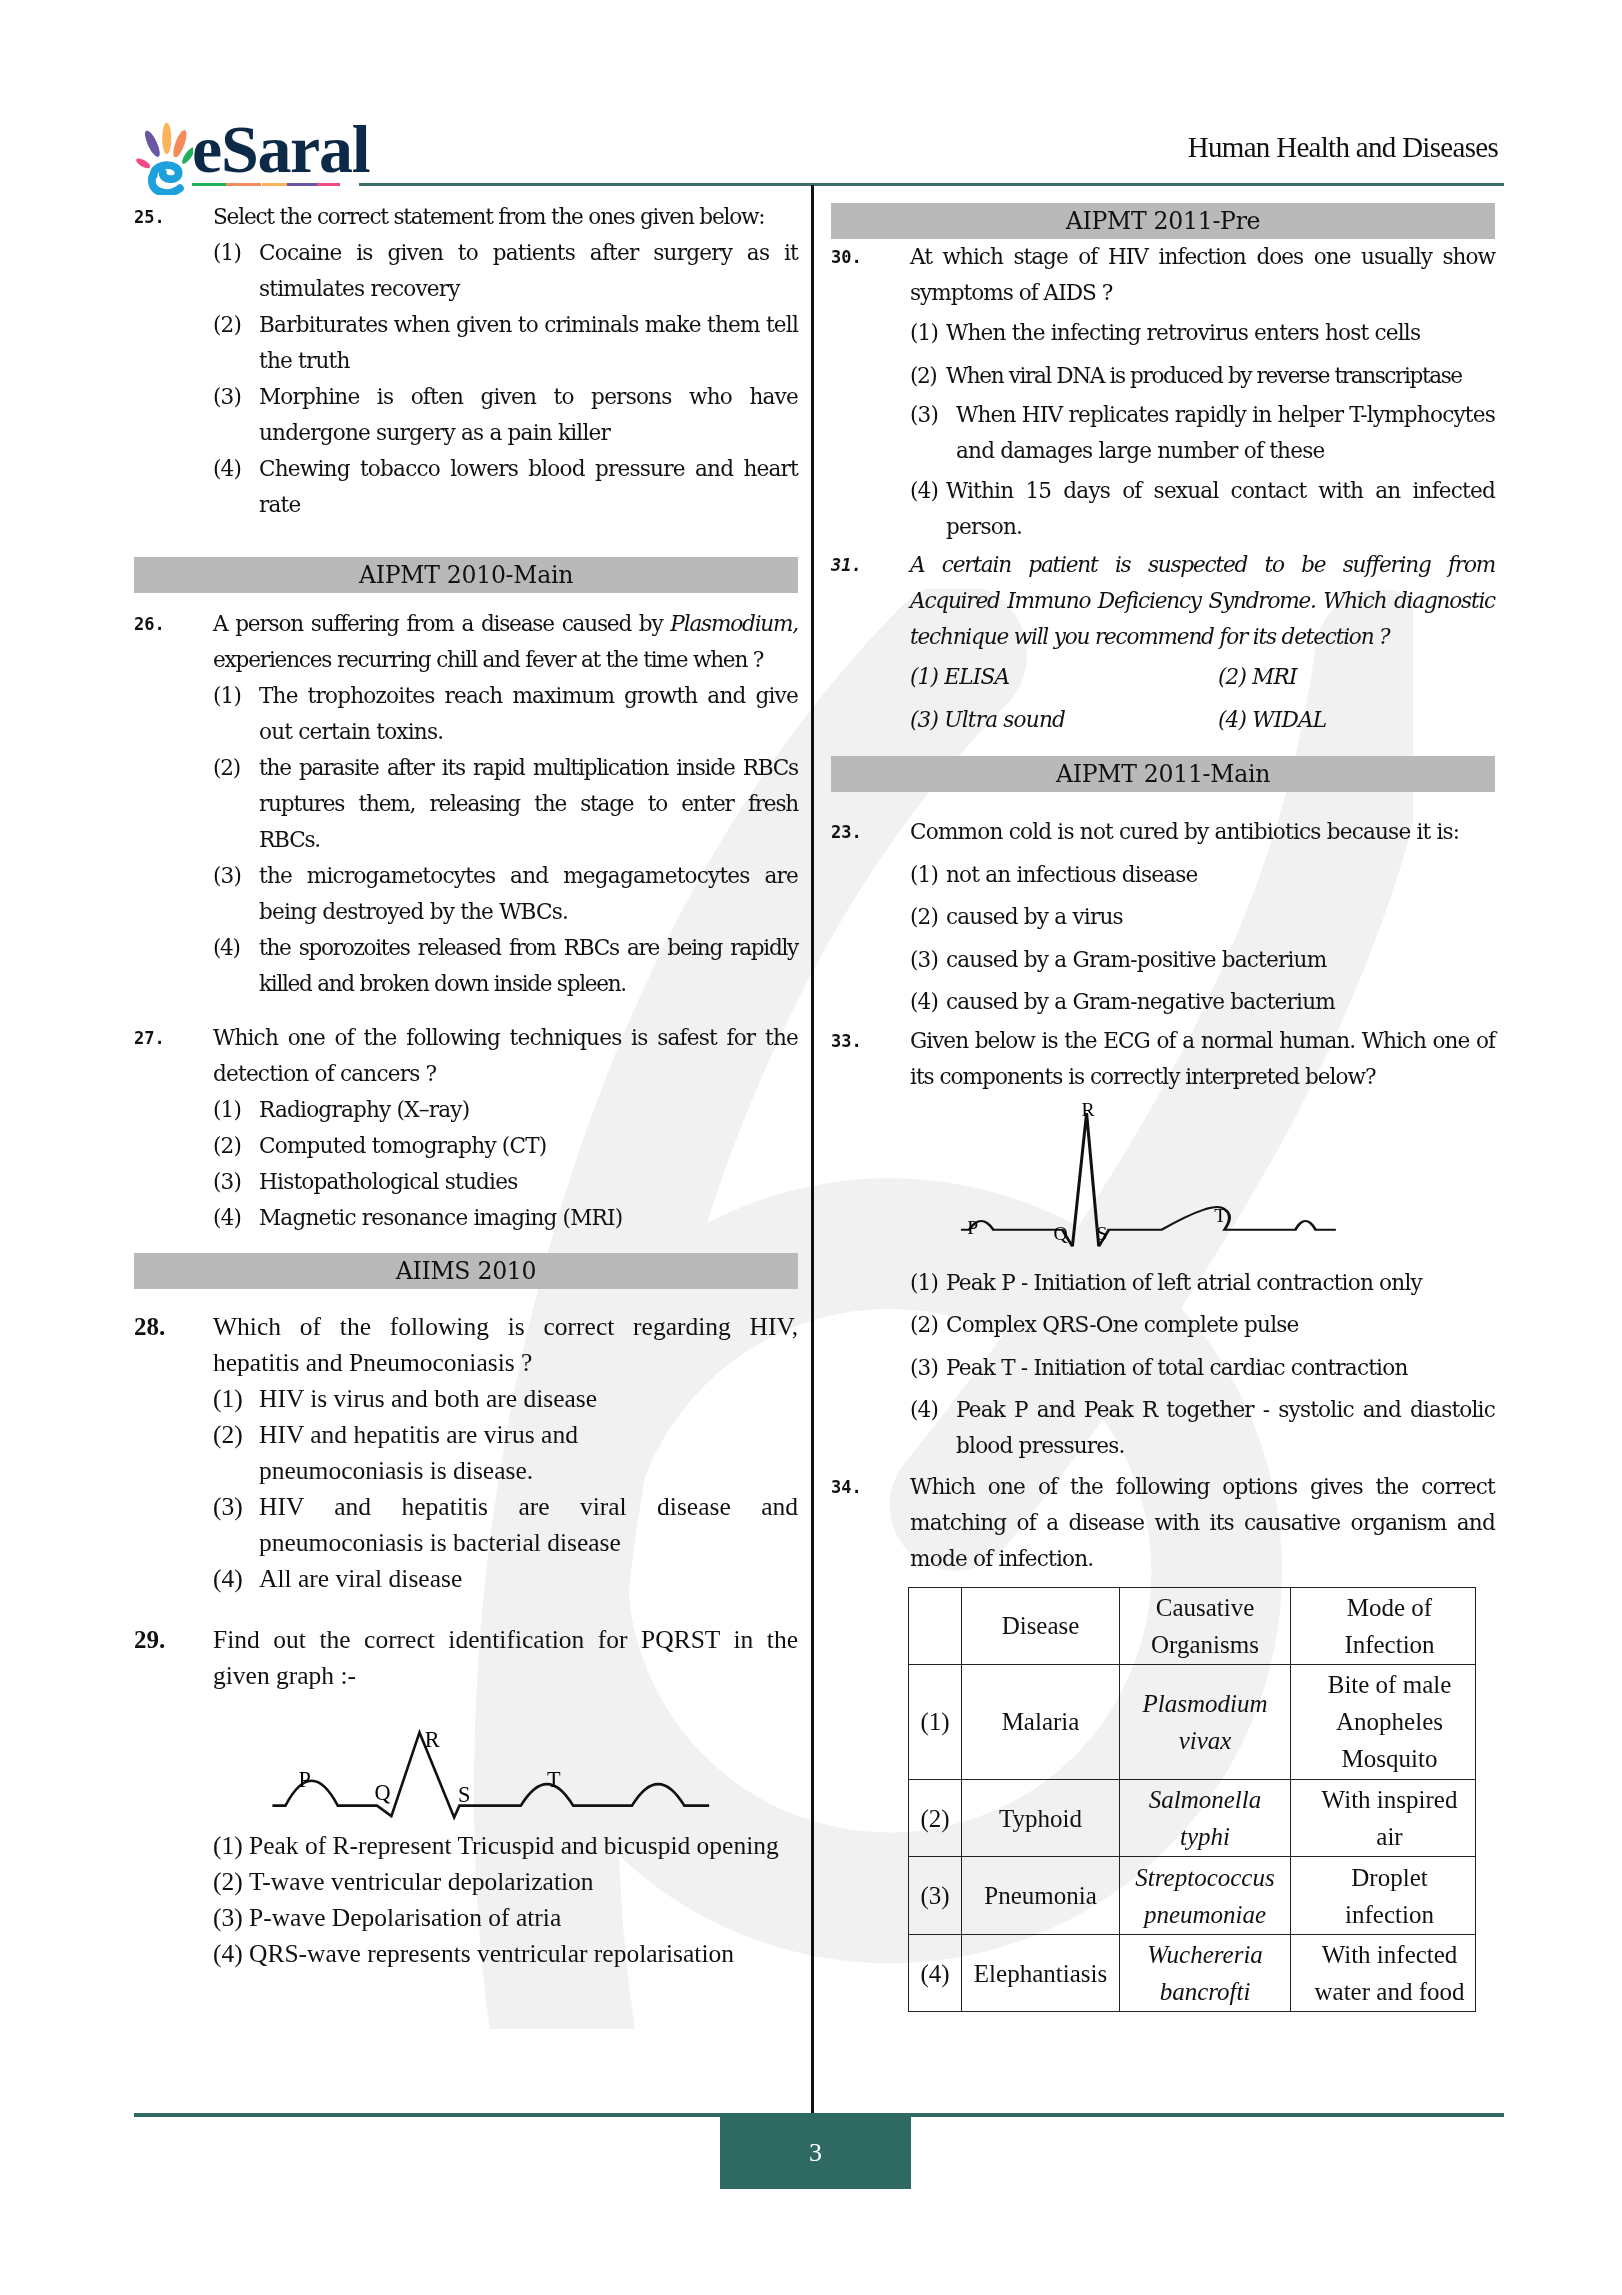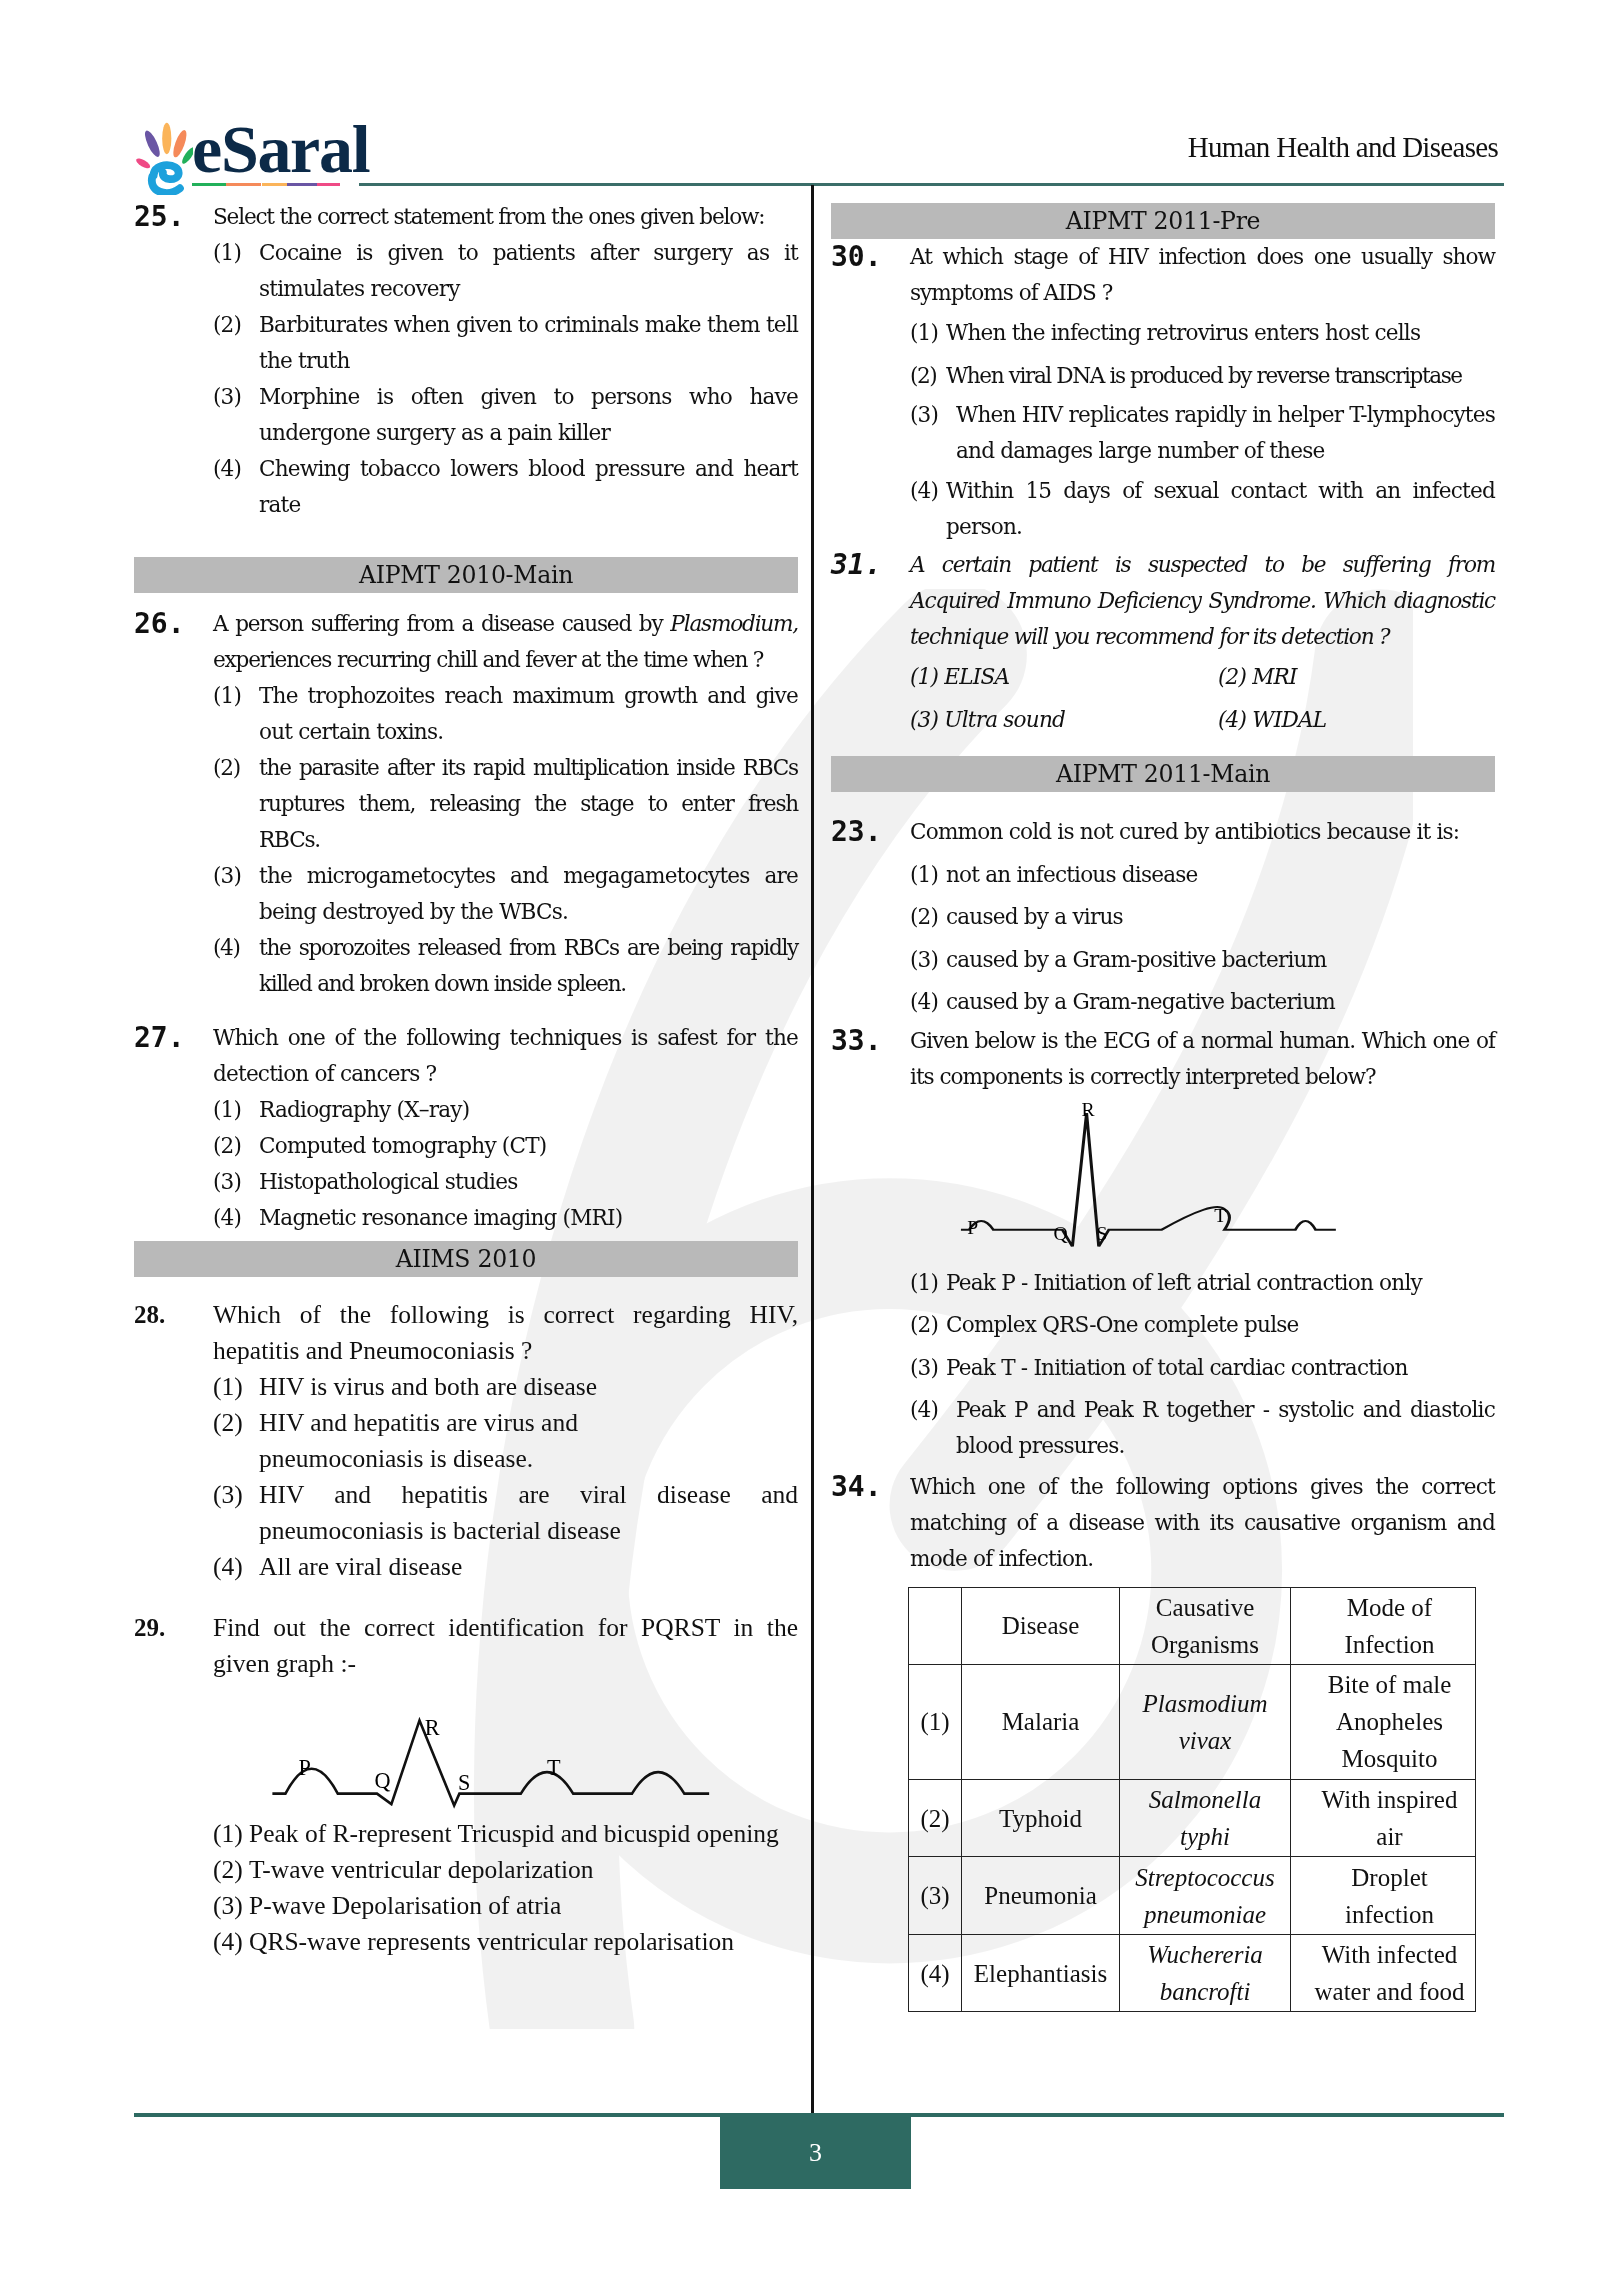--- a/index.html
+++ b/index.html
@@ -29,21 +29,21 @@
   .watermark { left:366px; top:589px; width:1047px; height:1440px; opacity:0.05; pointer-events:none; }
 
   
   .col { position:absolute; top:194px; }
   .col-left { left:134px; width:664px; }
   .col-right { left:831px; width:664px; }
 
   .q { position:relative; padding-left:79px; font-family:"DejaVu Serif", serif; font-size:21.6px;
        line-height:36px; letter-spacing:-0.8px; }
   .q .qnum { position:absolute; left:0; top:0; font-family:"DejaVu Sans Mono", monospace;
-             font-size:28px; font-weight:600; letter-spacing:0; }
+             font-size:17px; font-weight:600; letter-spacing:0; }
   .q .qnum.serif { font-family:"Liberation Serif", serif; font-weight:700; font-size:25px; }
   .q.times { font-family:"Liberation Serif", serif; font-size:25.5px; letter-spacing:0; }
   .stem { text-align:justify; }
   .opts { margin-top:0; }
   .opt { position:relative; padding-left:46px; text-align:justify; }
   .opt .onum { position:absolute; left:0; top:0; }
   .italic { font-style:italic; }
 
   .section-bar { height:36px; background:#b9b9b9; text-align:center; font-family:"DejaVu Serif", serif;
                  font-size:23.6px; line-height:37px; letter-spacing:-0.3px; color:#111; }
@@ -123,21 +123,21 @@
     <span class="qnum">27.</span>
     <div class="stem">Which one of the following techniques is safest for the detection of cancers ?</div>
     <div class="opts">
       <div class="opt"><span class="onum">(1)</span><span>Radiography (X–ray)</span></div>
       <div class="opt"><span class="onum">(2)</span><span>Computed tomography (CT)</span></div>
       <div class="opt"><span class="onum">(3)</span><span>Histopathological studies</span></div>
       <div class="opt"><span class="onum">(4)</span><span>Magnetic resonance imaging (MRI)</span></div>
     </div>
   </div>
 
-  <div class="section-bar" style="margin-top:5px;">AIIMS  2010</div>
+  <div class="section-bar" style="margin-top:17px;">AIIMS  2010</div>
 
   <div class="q times" style="margin-top:19.6px;">
     <span class="qnum serif">28.</span>
     <div class="stem">Which of the following is correct regarding HIV, hepatitis and Pneumoconiasis ?</div>
     <div class="opts">
       <div class="opt"><span class="onum">(1)</span><span>HIV is virus and both are disease</span></div>
       <div class="opt" style="text-align:left;padding-right:151px;"><span class="onum">(2)</span><span>HIV and hepatitis are virus and pneumoconiasis is disease.</span></div>
       <div class="opt"><span class="onum">(3)</span><span>HIV and hepatitis are viral disease and pneumoconiasis is bacterial disease</span></div>
       <div class="opt"><span class="onum">(4)</span><span>All are viral disease</span></div>
     </div>

